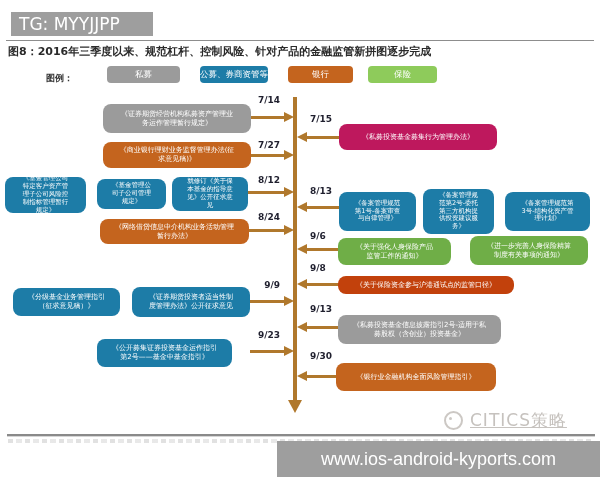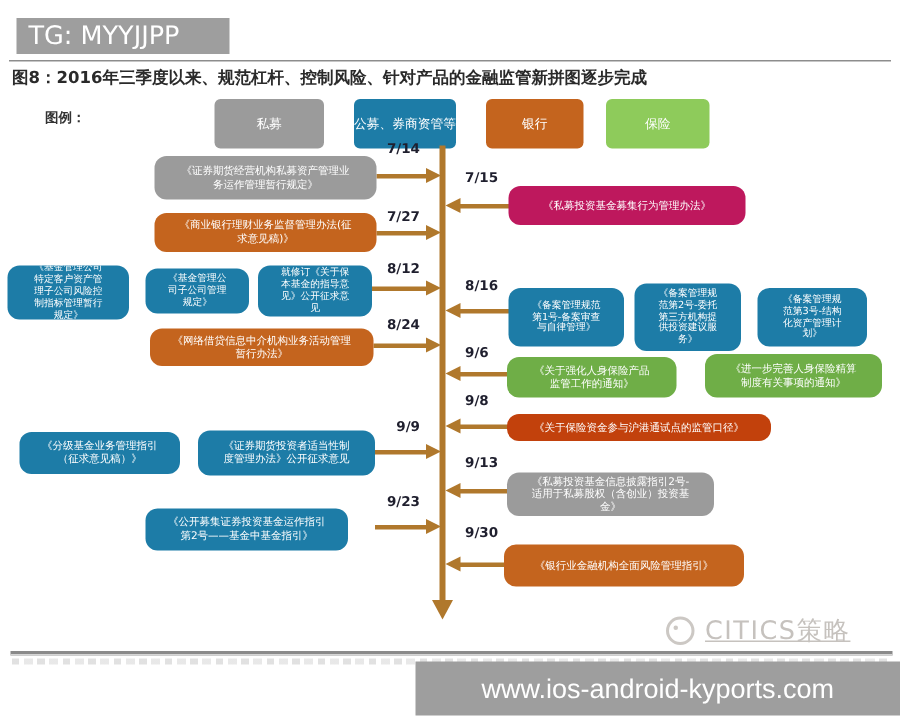--- a/index.html
+++ b/index.html
@@ -3,23 +3,23 @@
 <meta charset="utf-8">
 <style>
   html,body{margin:0;padding:0;}
   body{width:600px;height:480px;background:#ffffff;position:relative;overflow:hidden;
        font-family:"DejaVu Sans","Liberation Sans",sans-serif;}
   .canvas{position:absolute;inset:0;}
   .badge{position:absolute;left:11px;top:12px;width:142px;height:24px;background:#9e9e9e;
          color:#fff;font-size:17px;line-height:24px;padding-left:8px;box-sizing:border-box;}
   .toprule{position:absolute;left:6px;top:40px;width:588px;height:1px;background:#8d8d8d;}
   .title{position:absolute;left:8px;top:44px;width:586px;font-size:11px;font-weight:700;color:#2a2a2a;}
-  .legend-label{position:absolute;left:30px;top:72px;font-size:9px;font-weight:700;color:#333;}
-  .pill{position:absolute;height:33px;border-radius:4px;color:#fff;font-size:8.5px;
-        display:flex;align-items:center;justify-content:center;margin-left:36px;}
+  .legend-label{position:absolute;left:46px;top:72px;font-size:9px;font-weight:700;color:#333;}
+  .pill{position:absolute;height:17px;border-radius:4px;color:#fff;font-size:8.5px;
+        display:flex;align-items:center;justify-content:center;}
   .axis{position:absolute;background:#b0782c;}
   .axis-head{position:absolute;width:0;height:0;border-left:7px solid transparent;
         border-right:7px solid transparent;border-top:13px solid #b0782c;}
   .date{position:absolute;width:38px;font-size:9px;font-weight:700;color:#1f1f2e;}
   .date.left{text-align:right;}
   .date.right{text-align:left;}
   .aline{position:absolute;height:3px;}
   .ahead{position:absolute;width:0;height:0;border-top:5.5px solid transparent;
          border-bottom:5.5px solid transparent;}
   .ahead.right{border-left:10px solid #b0782c;}
@@ -71,26 +71,26 @@
       <div class="date left" style="left: 242px; top: 140px;">7/27</div>
       <div class="aline" style="left: 251px; top: 153.5px; width: 36px; background: rgb(176, 120, 44);"></div>
       <div class="ahead right" style="left: 284px; top: 149.5px;"></div>
       <div class="pbox" style="left: 103px; top: 142px; width: 148px; height: 26px; background: rgb(196, 100, 30); font-size: 7px;">《商业银行理财业务监督管理办法(征求意见稿)》</div>
       <div class="date left" style="left: 242px; top: 175px;">8/12</div>
       <div class="aline" style="left: 248px; top: 190.5px; width: 39px; background: rgb(176, 120, 44);"></div>
       <div class="ahead right" style="left: 284px; top: 186.5px;"></div>
       <div class="pbox" style="left: 5px; top: 177px; width: 81px; height: 36px; background: rgb(29, 124, 167); font-size: 6.5px;">《基金管理公司特定客户资产管理子公司风险控制指标管理暂行规定》</div>
       <div class="pbox" style="left: 97px; top: 179px; width: 69px; height: 30px; background: rgb(29, 124, 167); font-size: 6.5px;">《基金管理公司子公司管理规定》</div>
       <div class="pbox" style="left: 172px; top: 177px; width: 76px; height: 34px; background: rgb(29, 124, 167); font-size: 6.5px;">就修订《关于保本基金的指导意见》公开征求意见</div>
-      <div class="date right" style="left: 310px; top: 186px;">8/16</div>
+      <div class="date right" style="left: 310px; top: 186px;">8/13</div>
       <div class="aline" style="left: 306px; top: 205.5px; width: 34px; background: rgb(176, 120, 44);"></div>
       <div class="ahead left" style="left: 297px; top: 201.5px;"></div>
       <div class="pbox" style="left: 339px; top: 192px; width: 77px; height: 39px; background: rgb(29, 124, 167); font-size: 6.5px;">《备案管理规范第1号-备案审查与自律管理》</div>
       <div class="pbox" style="left: 423px; top: 189px; width: 71px; height: 45px; background: rgb(29, 124, 167); font-size: 6.5px;">《备案管理规范第2号-委托第三方机构提供投资建议服务》</div>
-      <div class="pbox" style="left: 505px; top: 192px; width: 73px; height: 39px; background: rgb(29, 124, 167); font-size: 6.5px;">《备案管理规范第3号-结构化资产管理计划》</div>
+      <div class="pbox" style="left: 505px; top: 192px; width: 85px; height: 39px; background: rgb(29, 124, 167); font-size: 6.5px;">《备案管理规范第3号-结构化资产管理计划》</div>
       <div class="date left" style="left: 242px; top: 212px;">8/24</div>
       <div class="aline" style="left: 249px; top: 228.5px; width: 38px; background: rgb(176, 120, 44);"></div>
       <div class="ahead right" style="left: 284px; top: 224.5px;"></div>
       <div class="pbox" style="left: 100px; top: 219px; width: 149px; height: 25px; background: rgb(196, 100, 30); font-size: 7px;">《网络借贷信息中介机构业务活动管理暂行办法》</div>
       <div class="date right" style="left: 310px; top: 231px;">9/6</div>
       <div class="aline" style="left: 306px; top: 247.5px; width: 33px; background: rgb(176, 120, 44);"></div>
       <div class="ahead left" style="left: 297px; top: 243.5px;"></div>
       <div class="pbox" style="left: 338px; top: 238px; width: 113px; height: 27px; background: rgb(111, 174, 71); font-size: 7px;">《关于强化人身保险产品监管工作的通知》</div>
       <div class="pbox" style="left: 470px; top: 236px; width: 118px; height: 29px; background: rgb(111, 174, 71); font-size: 7px;">《进一步完善人身保险精算制度有关事项的通知》</div>
       <div class="date right" style="left: 310px; top: 263px;">9/8</div>
@@ -98,21 +98,21 @@
       <div class="ahead left" style="left: 297px; top: 278.5px;"></div>
       <div class="pbox" style="left: 338px; top: 276px; width: 176px; height: 18px; background: #c2410c; font-size: 7px;">《关于保险资金参与沪港通试点的监管口径》</div>
       <div class="date left" style="left: 242px; top: 280px;">9/9</div>
       <div class="aline" style="left: 250px; top: 299.5px; width: 37px; background: rgb(176, 120, 44);"></div>
       <div class="ahead right" style="left: 284px; top: 295.5px;"></div>
       <div class="pbox" style="left: 13px; top: 288px; width: 107px; height: 28px; background: rgb(29, 124, 167); font-size: 7px;">《分级基金业务管理指引（征求意见稿）》</div>
       <div class="pbox" style="left: 132px; top: 287px; width: 118px; height: 30px; background: rgb(29, 124, 167); font-size: 7px;">《证券期货投资者适当性制度管理办法》公开征求意见</div>
       <div class="date right" style="left: 310px; top: 304px;">9/13</div>
       <div class="aline" style="left: 306px; top: 325.5px; width: 33px; background: rgb(176, 120, 44);"></div>
       <div class="ahead left" style="left: 297px; top: 321.5px;"></div>
-      <div class="pbox" style="left: 338px; top: 315px; width: 138px; height: 29px; background: rgb(155, 155, 155); font-size: 7px;">《私募投资基金信息披露指引2号-适用于私募股权（含创业）投资基金》</div>
+      <div class="pbox" style="left: 338px; top: 315px; width: 163px; height: 29px; background: rgb(155, 155, 155); font-size: 7px;">《私募投资基金信息披露指引2号-适用于私募股权（含创业）投资基金》</div>
       <div class="date left" style="left: 242px; top: 330px;">9/23</div>
       <div class="aline" style="left: 250px; top: 349.5px; width: 37px; background: rgb(176, 120, 44);"></div>
       <div class="ahead right" style="left: 284px; top: 345.5px;"></div>
       <div class="pbox" style="left: 97px; top: 339px; width: 135px; height: 28px; background: rgb(29, 124, 167); font-size: 7px;">《公开募集证券投资基金运作指引第2号——基金中基金指引》</div>
       <div class="date right" style="left: 310px; top: 351px;">9/30</div>
       <div class="aline" style="left: 306px; top: 374.5px; width: 31px; background: rgb(176, 120, 44);"></div>
       <div class="ahead left" style="left: 297px; top: 370.5px;"></div>
       <div class="pbox" style="left: 336px; top: 363px; width: 160px; height: 28px; background: rgb(196, 100, 30); font-size: 7px; text-align: right;">《银行业金融机构全面风险管理指引》</div>
     </div>
 

